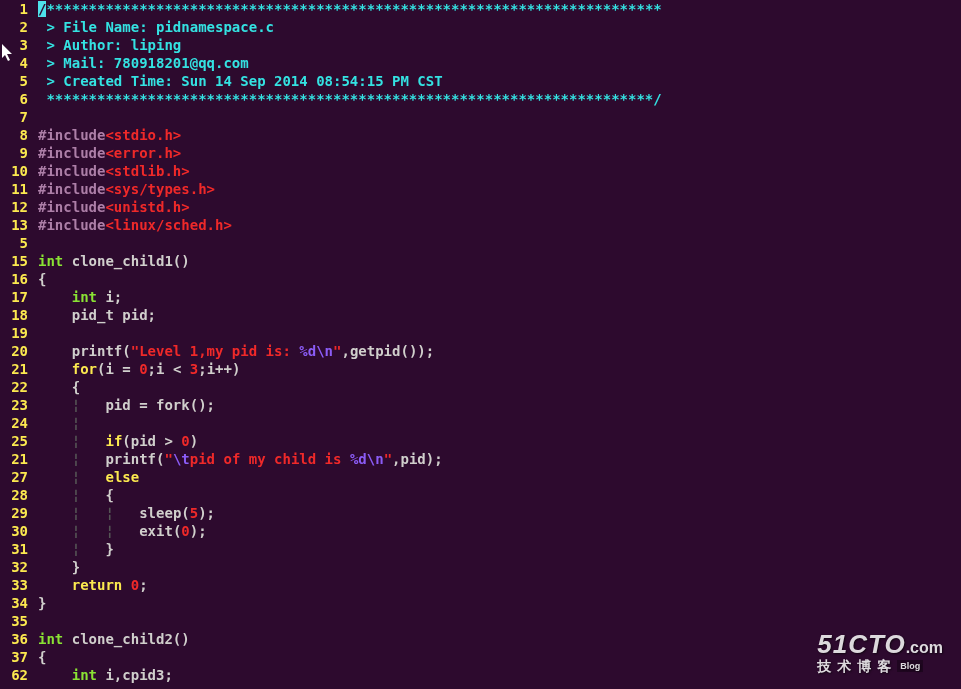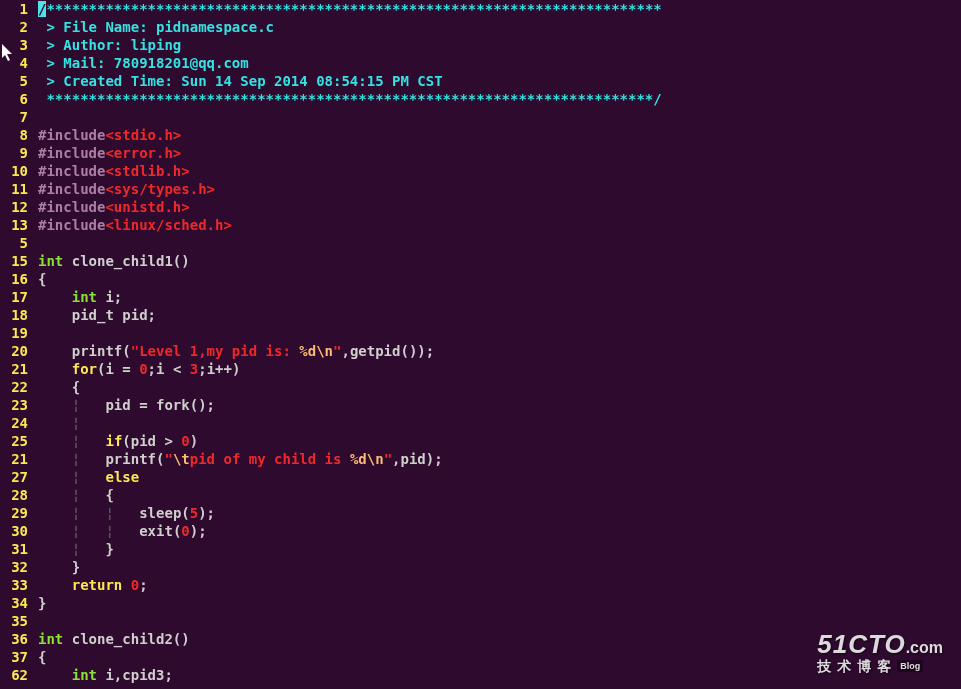--- a/index.html
+++ b/index.html
@@ -38,21 +38,21 @@
   .cursor-cell {
     background: #4ee2eb;
     color: #2d0a2e;
   }
   .c-comment { color: #34e2e2; }
   .c-pp      { color: #ad7fa8; }
   .c-type    { color: #8ae234; }
   .c-kw      { color: #fce94f; }
   .c-num     { color: #ef2929; }
   .c-str     { color: #ef2929; }
-  .c-fmt     { color: #fdba74; }
+  .c-fmt     { color: #8b5cf6; }
   .c-hdr     { color: #ef2929; }
   .c-guide   { color: #555; }
   .mouse-cursor {
     position: absolute;
     left: 2px; top: 44px;
     width: 12px; height: 18px;
     fill: white;
     pointer-events: none;
   }
   .watermark {

